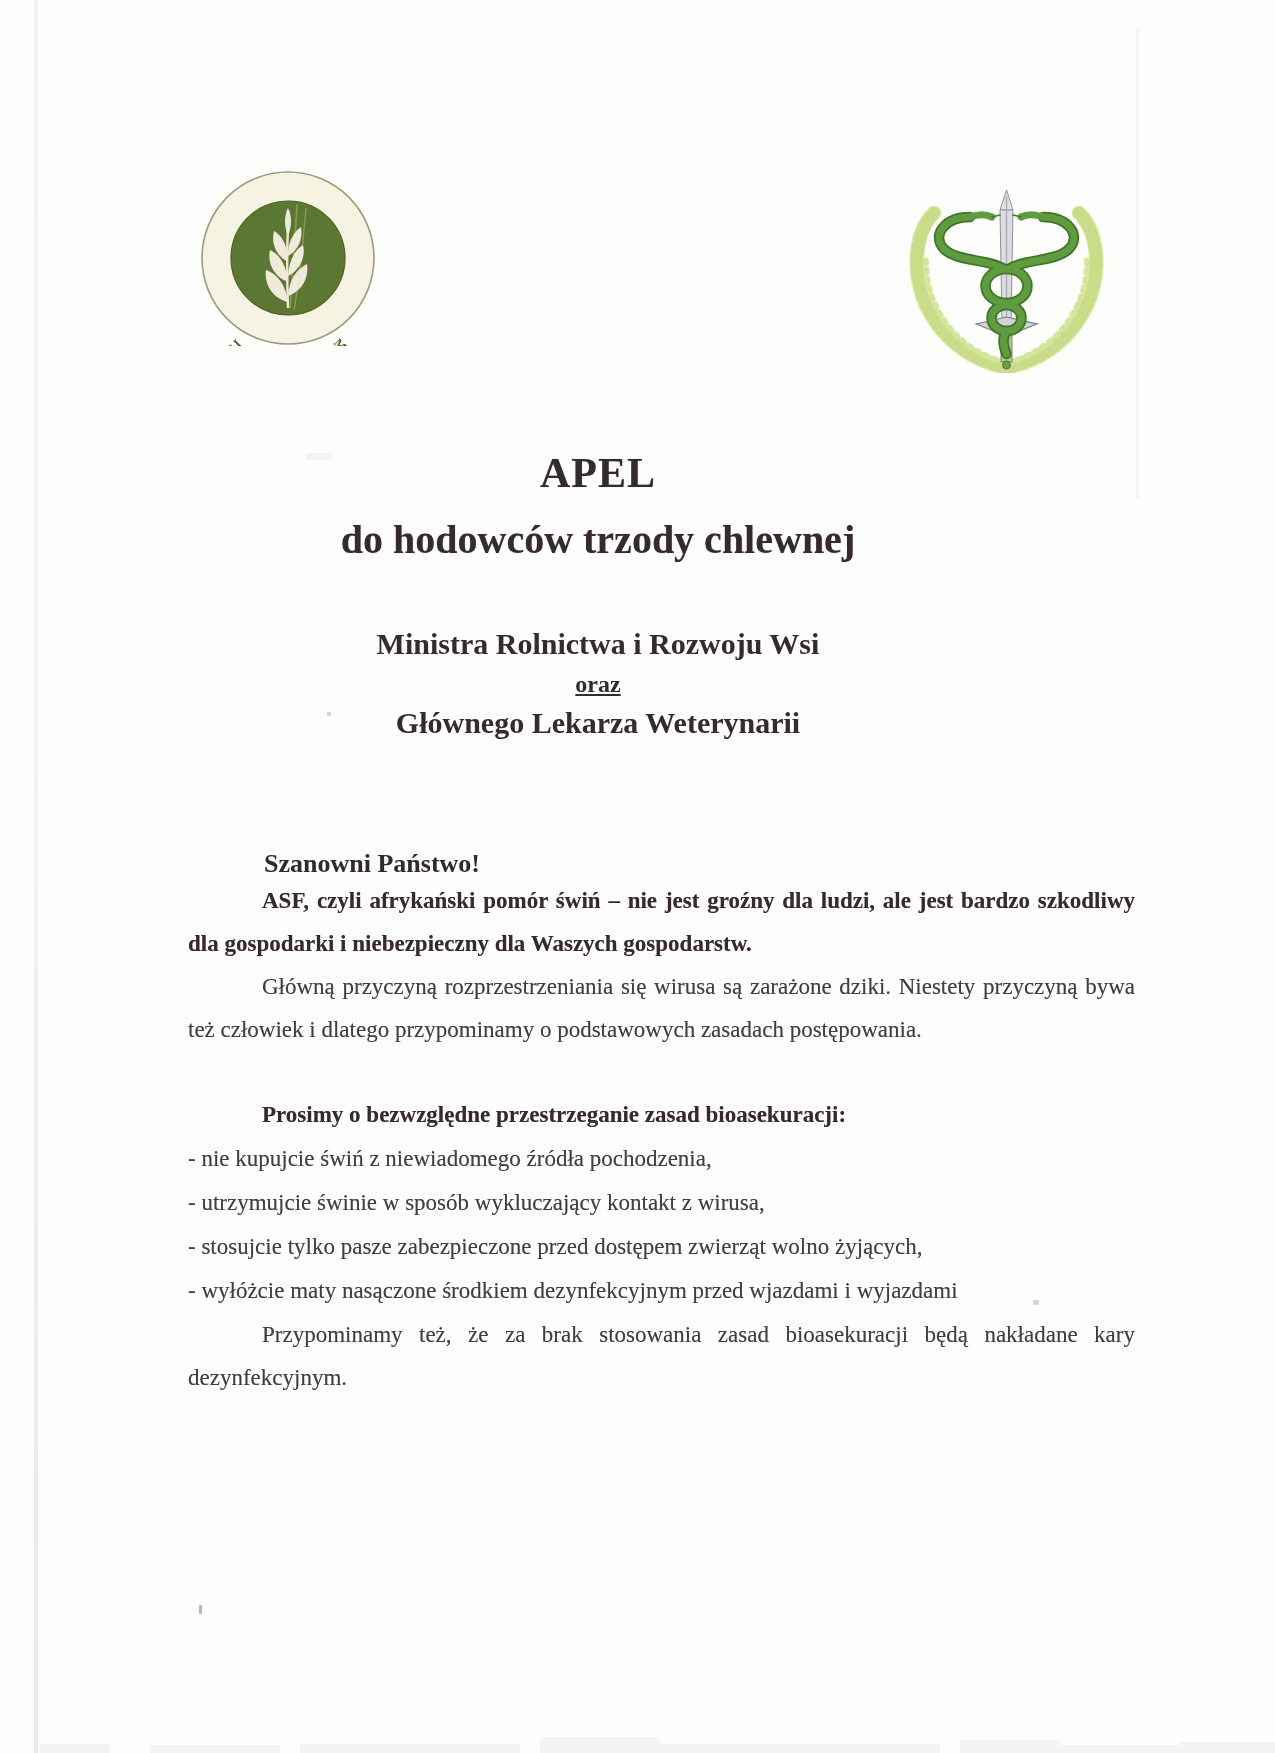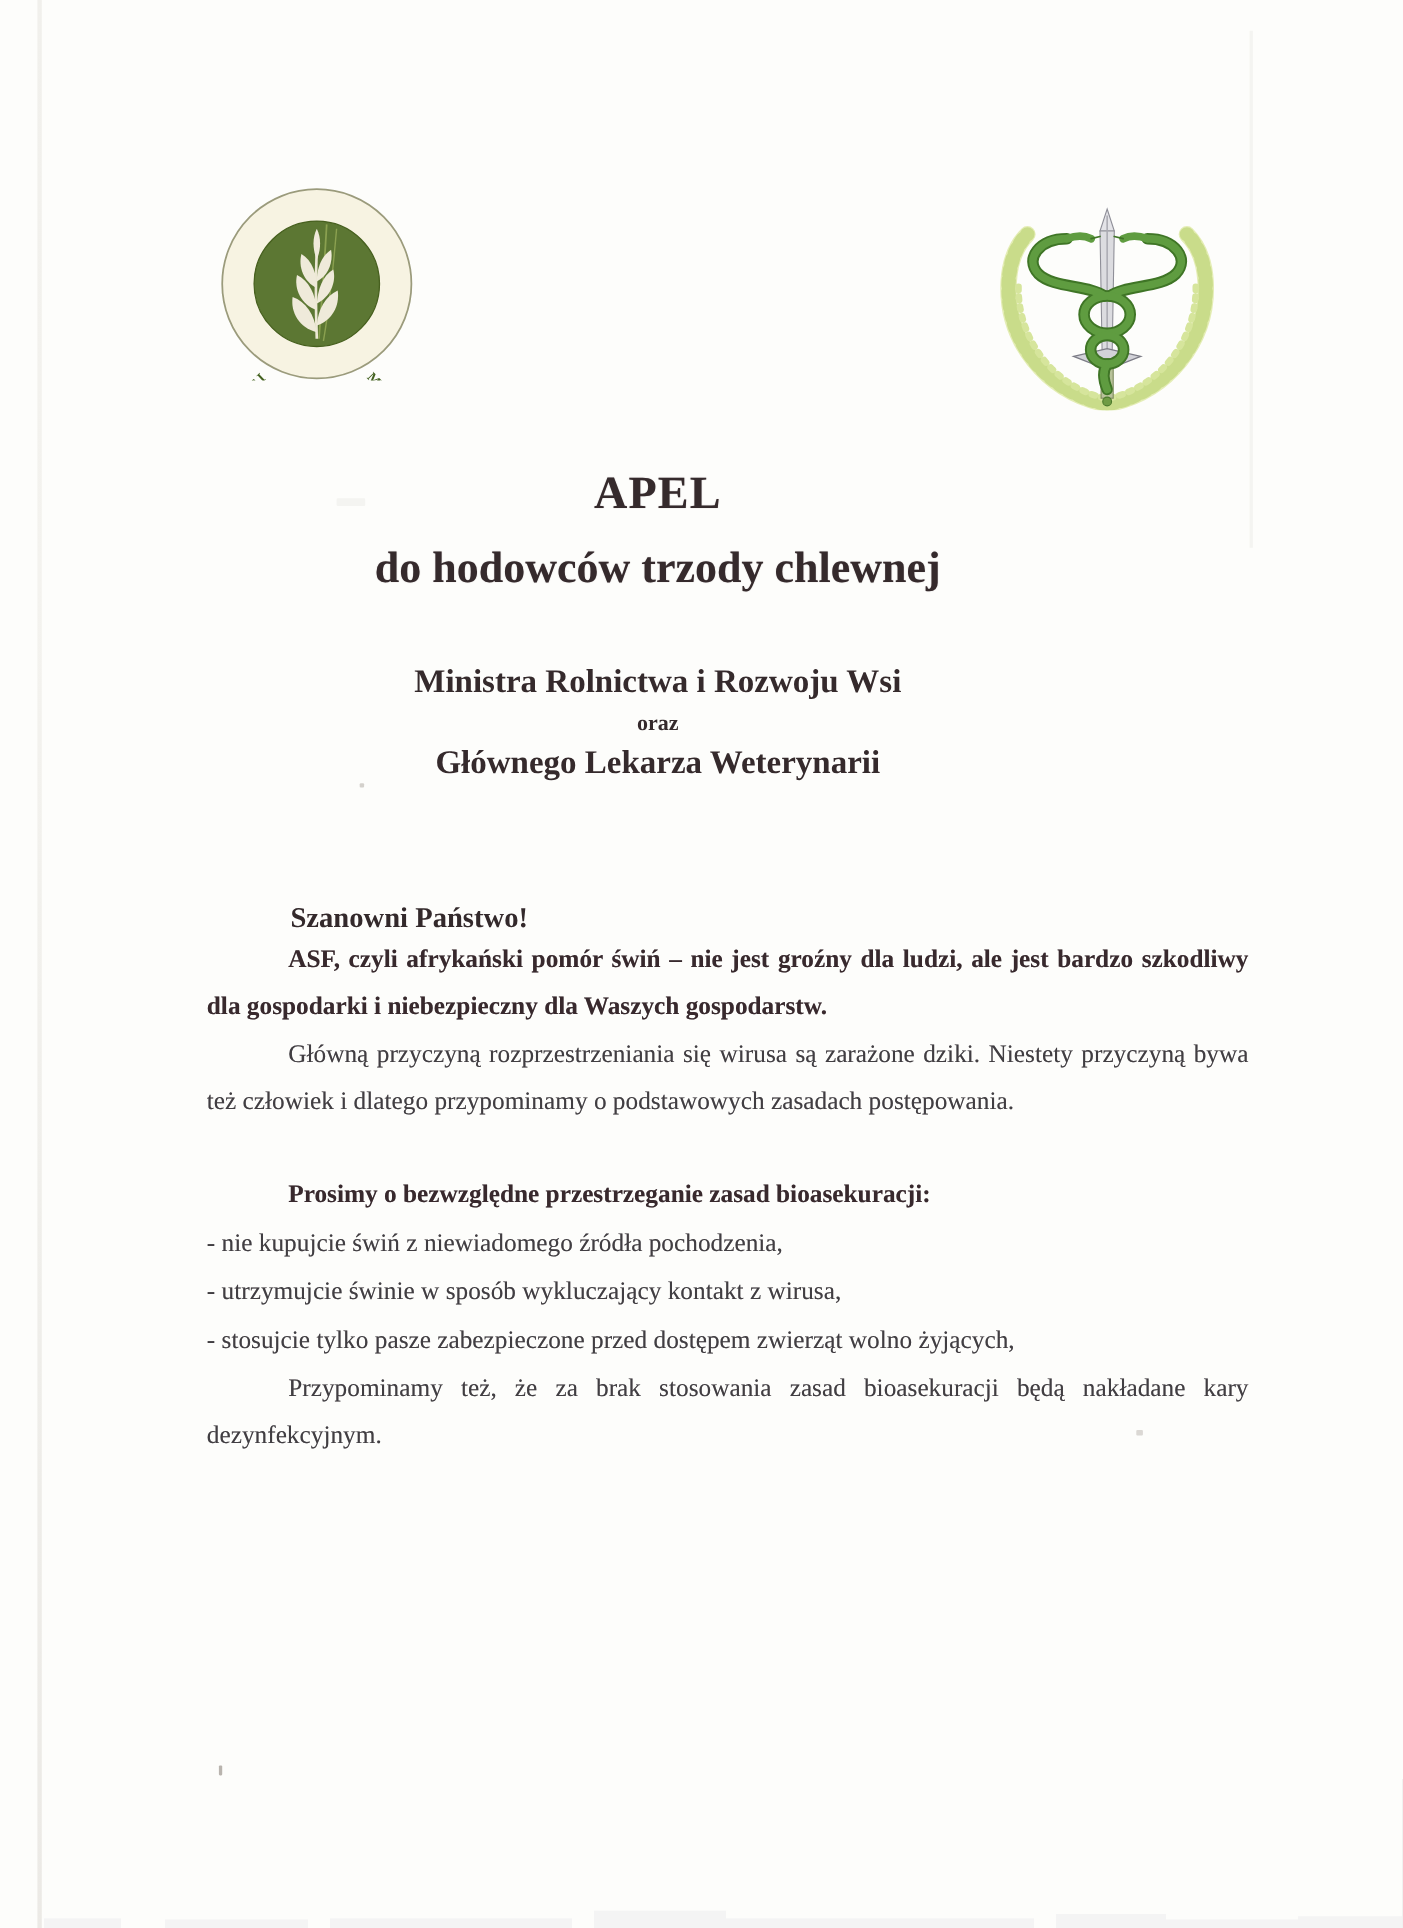--- a/index.html
+++ b/index.html
@@ -17,29 +17,29 @@
     background:linear-gradient(#f1f0ec,#f4f3ef 30%,#efeeea 70%,#eceae6);}
   .edge-line-right{position:absolute;left:1136px;top:28px;width:3px;height:470px;
     background:#f4f4f1;}
   .bottom-band{position:absolute;left:0;bottom:0;width:100%;height:20px;}
   .bb{position:absolute;bottom:0;background:#f4f4f4;}
   .speck{position:absolute;background:#b9b4ae;border-radius:1px;}
   
   .logo-ministry{position:absolute;left:200px;top:170px;width:176px;height:176px;}
   .logo-vet{position:absolute;left:900px;top:176px;width:213px;height:197px;}
   
-  .content{position:absolute;left:188px;top:424px;width:947px;}
+  .content{position:absolute;left:188px;top:448px;width:947px;}
   .head-center{width:820px;text-align:center;color:#352a2c;}
   .doc-title{font-size:42px;font-weight:bold;letter-spacing:1px;line-height:1.2;
     text-shadow:0 0 1px rgba(60,40,45,.35);}
   .doc-subtitle{font-size:40px;font-weight:bold;margin-top:18px;line-height:1.2;
     text-shadow:0 0 1px rgba(60,40,45,.35);}
   .authors{margin-top:62px;}
   .author-line{font-size:30px;font-weight:bold;line-height:1.2;}
-  .author-conj{font-size:20px;font-weight:bold;line-height:1.2;margin-top:8px;}
+  .author-conj{font-size:24px;font-weight:bold;line-height:1.2;margin-top:8px;text-decoration:underline;}
   .author-line2{margin-top:6px;}
   .salutation{margin-top:108px;font-size:26px;font-weight:bold;color:#33292b;
     text-indent:76px;}
   p.body{font-size:23px;line-height:43px;margin:0;text-align:justify;
     text-indent:74px;text-shadow:0 0 .6px rgba(70,65,70,.45);}
   .lead{margin-top:55px;font-weight:bold;color:#38292d;}
   .para2{margin-top:46px;}
   .bio-block{margin-top:42px;font-size:23px;line-height:44px;
     text-shadow:0 0 .6px rgba(70,65,70,.45);}
   .bio-heading{font-weight:bold;color:#38292d;text-indent:74px;}
@@ -154,18 +154,19 @@
 
     <p class="body lead">ASF, czyli afrykański pomór świń – nie jest groźny dla ludzi, ale jest bardzo szkodliwy dla gospodarki i niebezpieczny dla Waszych gospodarstw.</p>
 
     <p class="body para2">Główną przyczyną rozprzestrzeniania się wirusa są zarażone dziki. Niestety przyczyną bywa też człowiek i dlatego przypominamy o podstawowych zasadach postępowania.</p>
 
     <div class="bio-block">
       <div class="bio-heading">Prosimy o bezwzględne przestrzeganie zasad bioasekuracji:</div>
       <div class="rule">- nie kupujcie świń z niewiadomego źródła pochodzenia,</div>
       <div class="rule">- utrzymujcie świnie w sposób wykluczający kontakt z wirusa,</div>
       <div class="rule">- stosujcie tylko pasze zabezpieczone przed dostępem zwierząt wolno żyjących,</div>
+      <div class="rule">- wyłóżcie maty nasączone środkiem dezynfekcyjnym przed wjazdami i wyjazdami</div>
     </div>
 
     <p class="body closing">Przypominamy też, że za brak stosowania zasad bioasekuracji będą nakładane kary dezynfekcyjnym.</p>
   </div>
 
 </div>
 
 </body></html>

